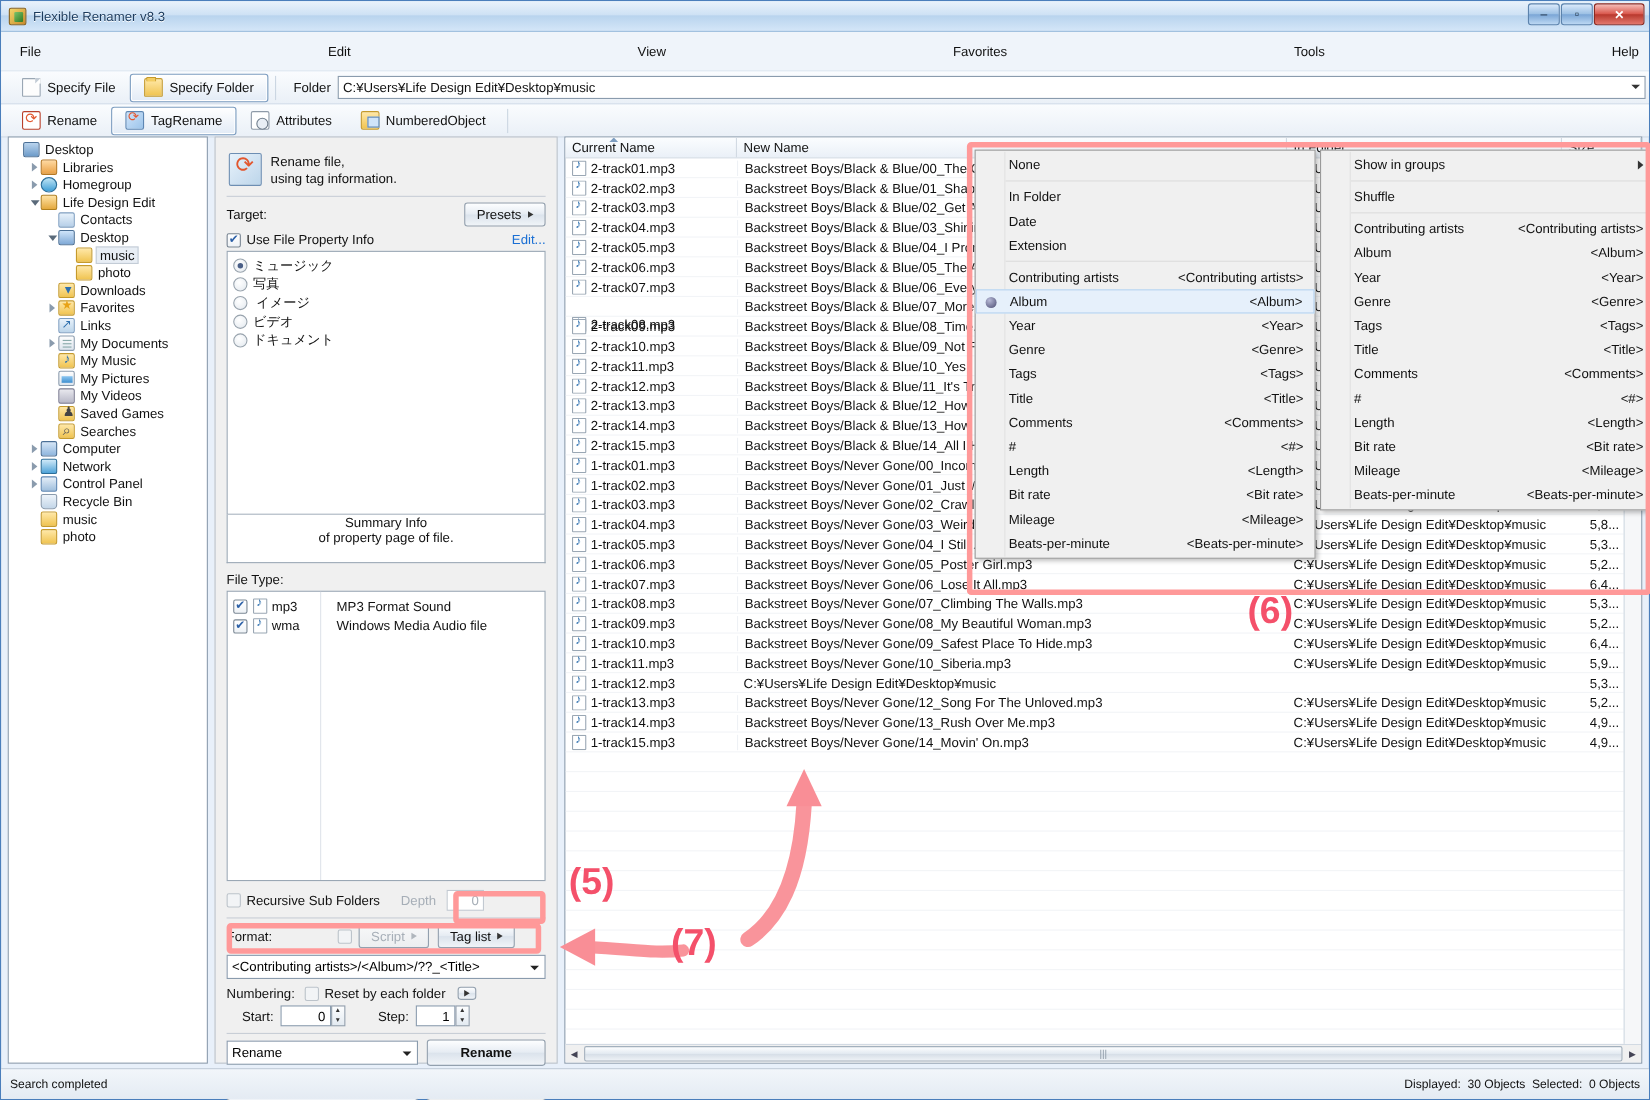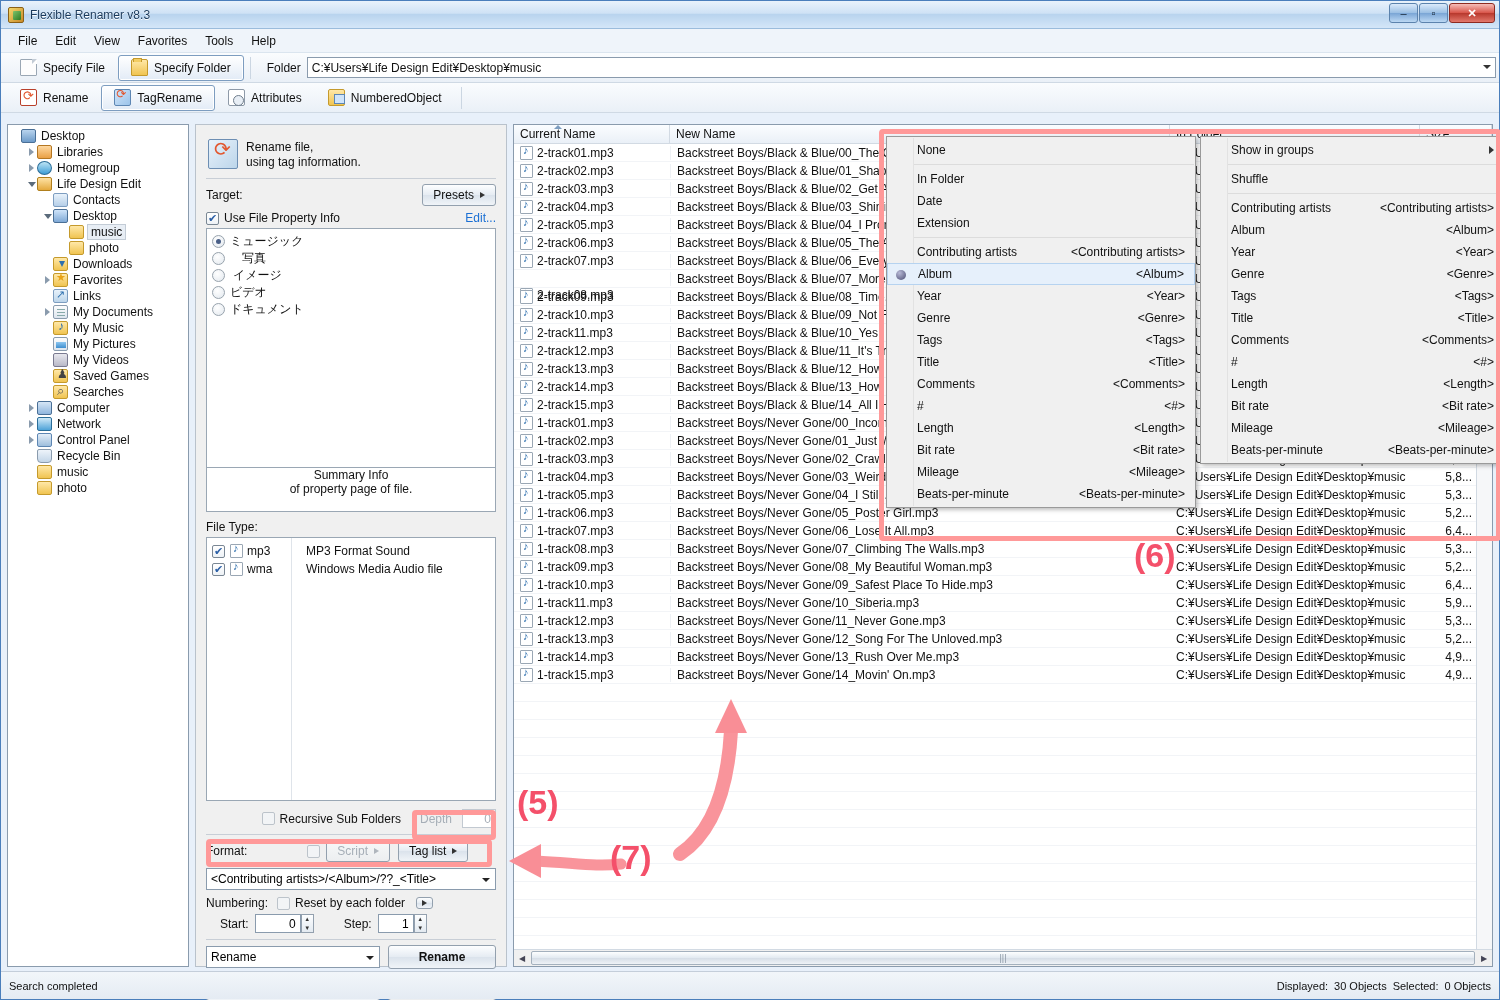--- a/index.html
+++ b/index.html
@@ -45,22 +45,22 @@
     font-size:11px;
   }
   .winbtn.close {
     width:46px;
     background:linear-gradient(to bottom,#f6bdb7,#d9584d 48%,#b8392e 52%,#e3786c);
     border-color:#8d2a20; color:#fff; font-weight:bold;
   }
 
   
   #menubar {
-    height:24px; background:#eff4fa; display:flex; align-items:center;
-    padding-left:8px; border-bottom:1px solid #dbe5ef;
+    height:36px; background:#eff4fa; display:flex; align-items:center;
+    padding-left:8px; border-bottom:1px solid #dbe5ef;justify-content:space-between;
   }
   .menuitem { padding:2px 9px; font-size:12px; color:#111; }
 
   
   .toolbar {
     height:30px; background:linear-gradient(to bottom,#fafcfe,#eaf0f7);
     display:flex; align-items:center; border-bottom:1px solid #cfd9e4; padding-left:6px;
   }
   .tbbtn {
     height:26px; display:flex; align-items:center; gap:6px;
@@ -431,21 +431,21 @@
           <span class="lbl">Use File Property Info</span>
         </span>
         <span class="link">Edit...</span>
       </div>
 
       <div class="listbox" id="target-listbox" style="height:240px;margin-top:3px;padding:4px 0 0 5px;">
           <div style="display: flex; align-items: center; gap: 5px; height: 17px;">
             <span class="rb on"></span>
             <span style="font-size: 12px; color: rgb(17, 17, 17);">ミュージック</span>
           </div>
-          <div style="display: flex; align-items: center; gap: 17px; height: 17px;">
+          <div style="display: flex; align-items: center; gap: 5px; height: 17px;">
             <span class="rb"></span>
             <span style="font-size: 12px; color: rgb(17, 17, 17);">写真</span>
           </div>
           <div style="display: flex; align-items: center; gap: 8px; height: 17px;">
             <span class="rb"></span>
             <span style="font-size: 12px; color: rgb(17, 17, 17);">イメージ</span>
           </div>
           <div style="display: flex; align-items: center; gap: 5px; height: 17px;">
             <span class="rb"></span>
             <span style="font-size: 12px; color: rgb(17, 17, 17);">ビデオ</span>
@@ -471,21 +471,21 @@
             <span style="font-size: 12px; color: rgb(17, 17, 17); margin-left: 9px;">MP3 Format Sound</span>
           </div>
           <div style="display: flex; align-items: center; height: 18px; position: relative;">
             <span class="cb on" style="margin-right: 5px;"></span>
             <span class="mp3ico" style="margin: 0px 4px 0px 0px;"></span>
             <span style="font-size: 12px; color: rgb(17, 17, 17); width: 50px;">wma</span>
             <span style="font-size: 12px; color: rgb(17, 17, 17); margin-left: 9px;">Windows Media Audio file</span>
           </div>
         </div>
 
-      <div class="row" style="margin-top:8px;align-items:center;gap:5px;justify-content:flex-end;">
+      <div class="row" style="margin-top:8px;align-items:center;gap:5px;">
         <span class="cb dis"></span>
         <span class="lbl">Recursive Sub Folders</span>
         <span class="lbl" style="color:#a6aeb7;margin-left:14px;">Depth</span>
         <span class="inp" style="width:34px;color:#a6aeb7;border-color:#c2c9d1;margin-left:5px;">0</span>
       </div>
       <div class="hr" style="margin-top:6px;"></div>
 
       <div class="row" style="align-items:center;">
         <span class="lbl">Format:</span>
         <span class="cb dis" style="margin-left:60px;"></span>
@@ -791,21 +791,20 @@
             </div>
             <div class="cell" style="width: 500px; border-left: 1px solid rgb(238, 241, 245);">Backstreet Boys/Never Gone/10_Siberia.mp3</div>
             <div class="cell" style="width: 250px;">C:¥Users¥Life Design Edit¥Desktop¥music</div>
             <div class="cell" style="flex: 1 1 auto; text-align: right; padding-right: 20px;">5,9...</div>
           </div>
           <div class="lrow">
             <div class="cell" style="width: 156px; display: flex; align-items: center; padding-left: 2px;">
               <span class="mp3ico"></span>
               <span>1-track12.mp3</span>
             </div>
-            <div class="cell" style="width: 500px; border-left: 1px solid rgb(238, 241, 245);">Backstreet Boys/Never Gone/11_Never Gone.mp3</div>
             <div class="cell" style="width: 250px;">C:¥Users¥Life Design Edit¥Desktop¥music</div>
             <div class="cell" style="flex: 1 1 auto; text-align: right; padding-right: 20px;">5,3...</div>
           </div>
           <div class="lrow">
             <div class="cell" style="width: 156px; display: flex; align-items: center; padding-left: 2px;">
               <span class="mp3ico"></span>
               <span>1-track13.mp3</span>
             </div>
             <div class="cell" style="width: 500px; border-left: 1px solid rgb(238, 241, 245);">Backstreet Boys/Never Gone/12_Song For The Unloved.mp3</div>
             <div class="cell" style="width: 250px;">C:¥Users¥Life Design Edit¥Desktop¥music</div>

